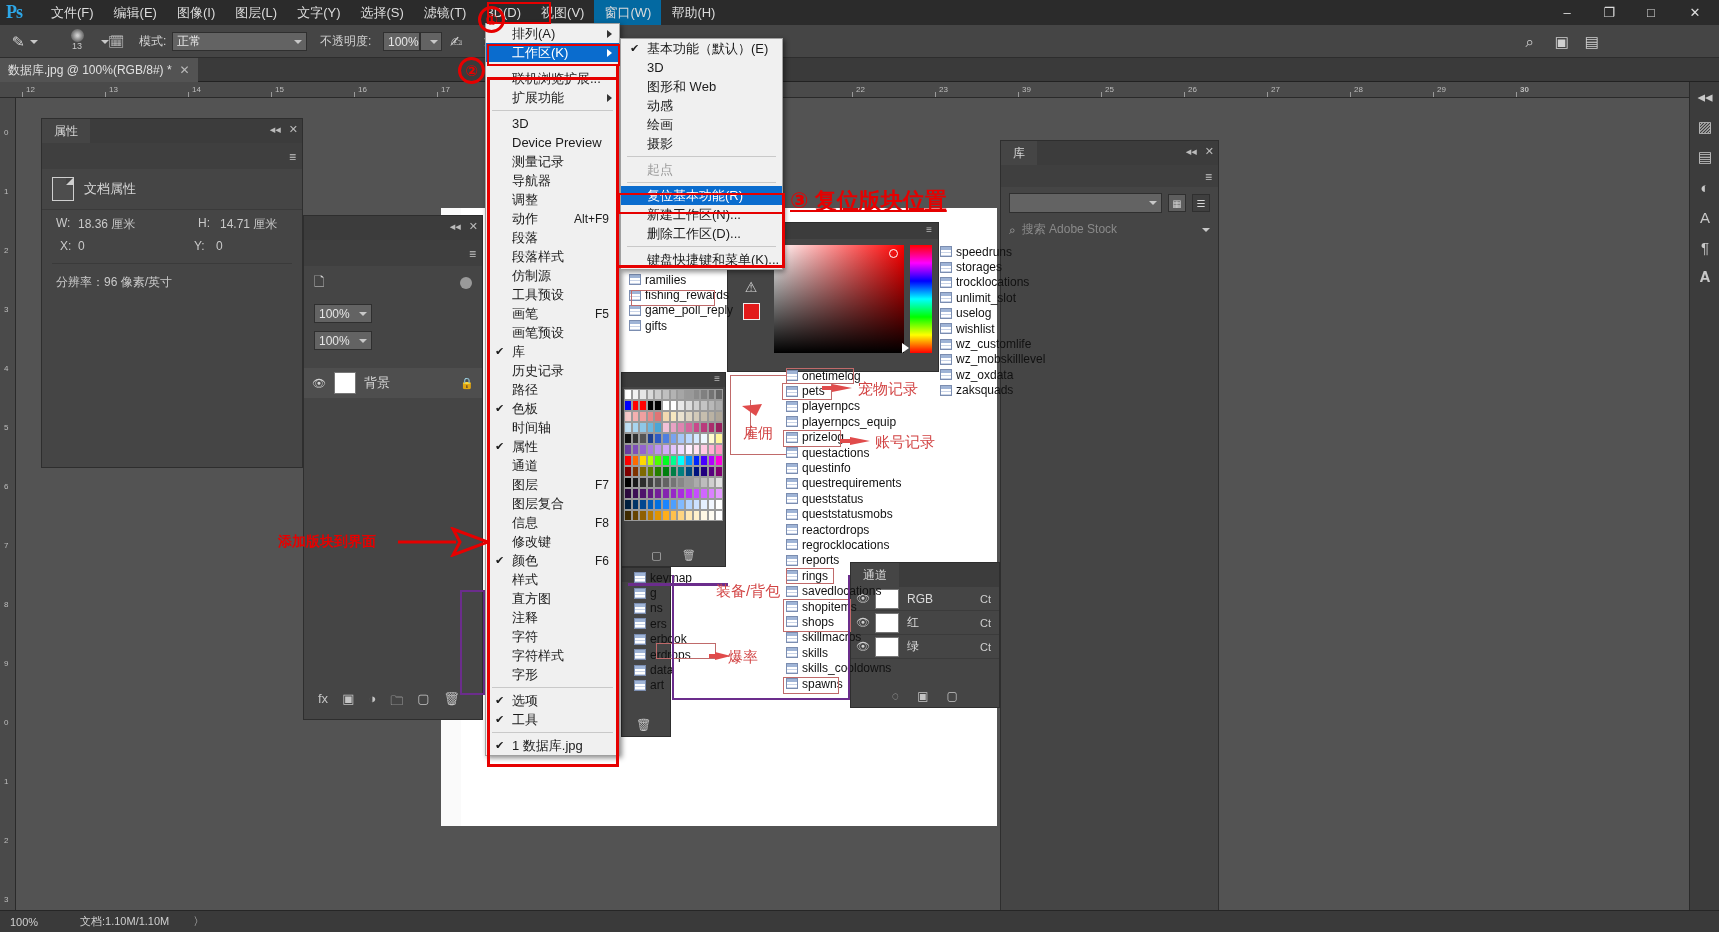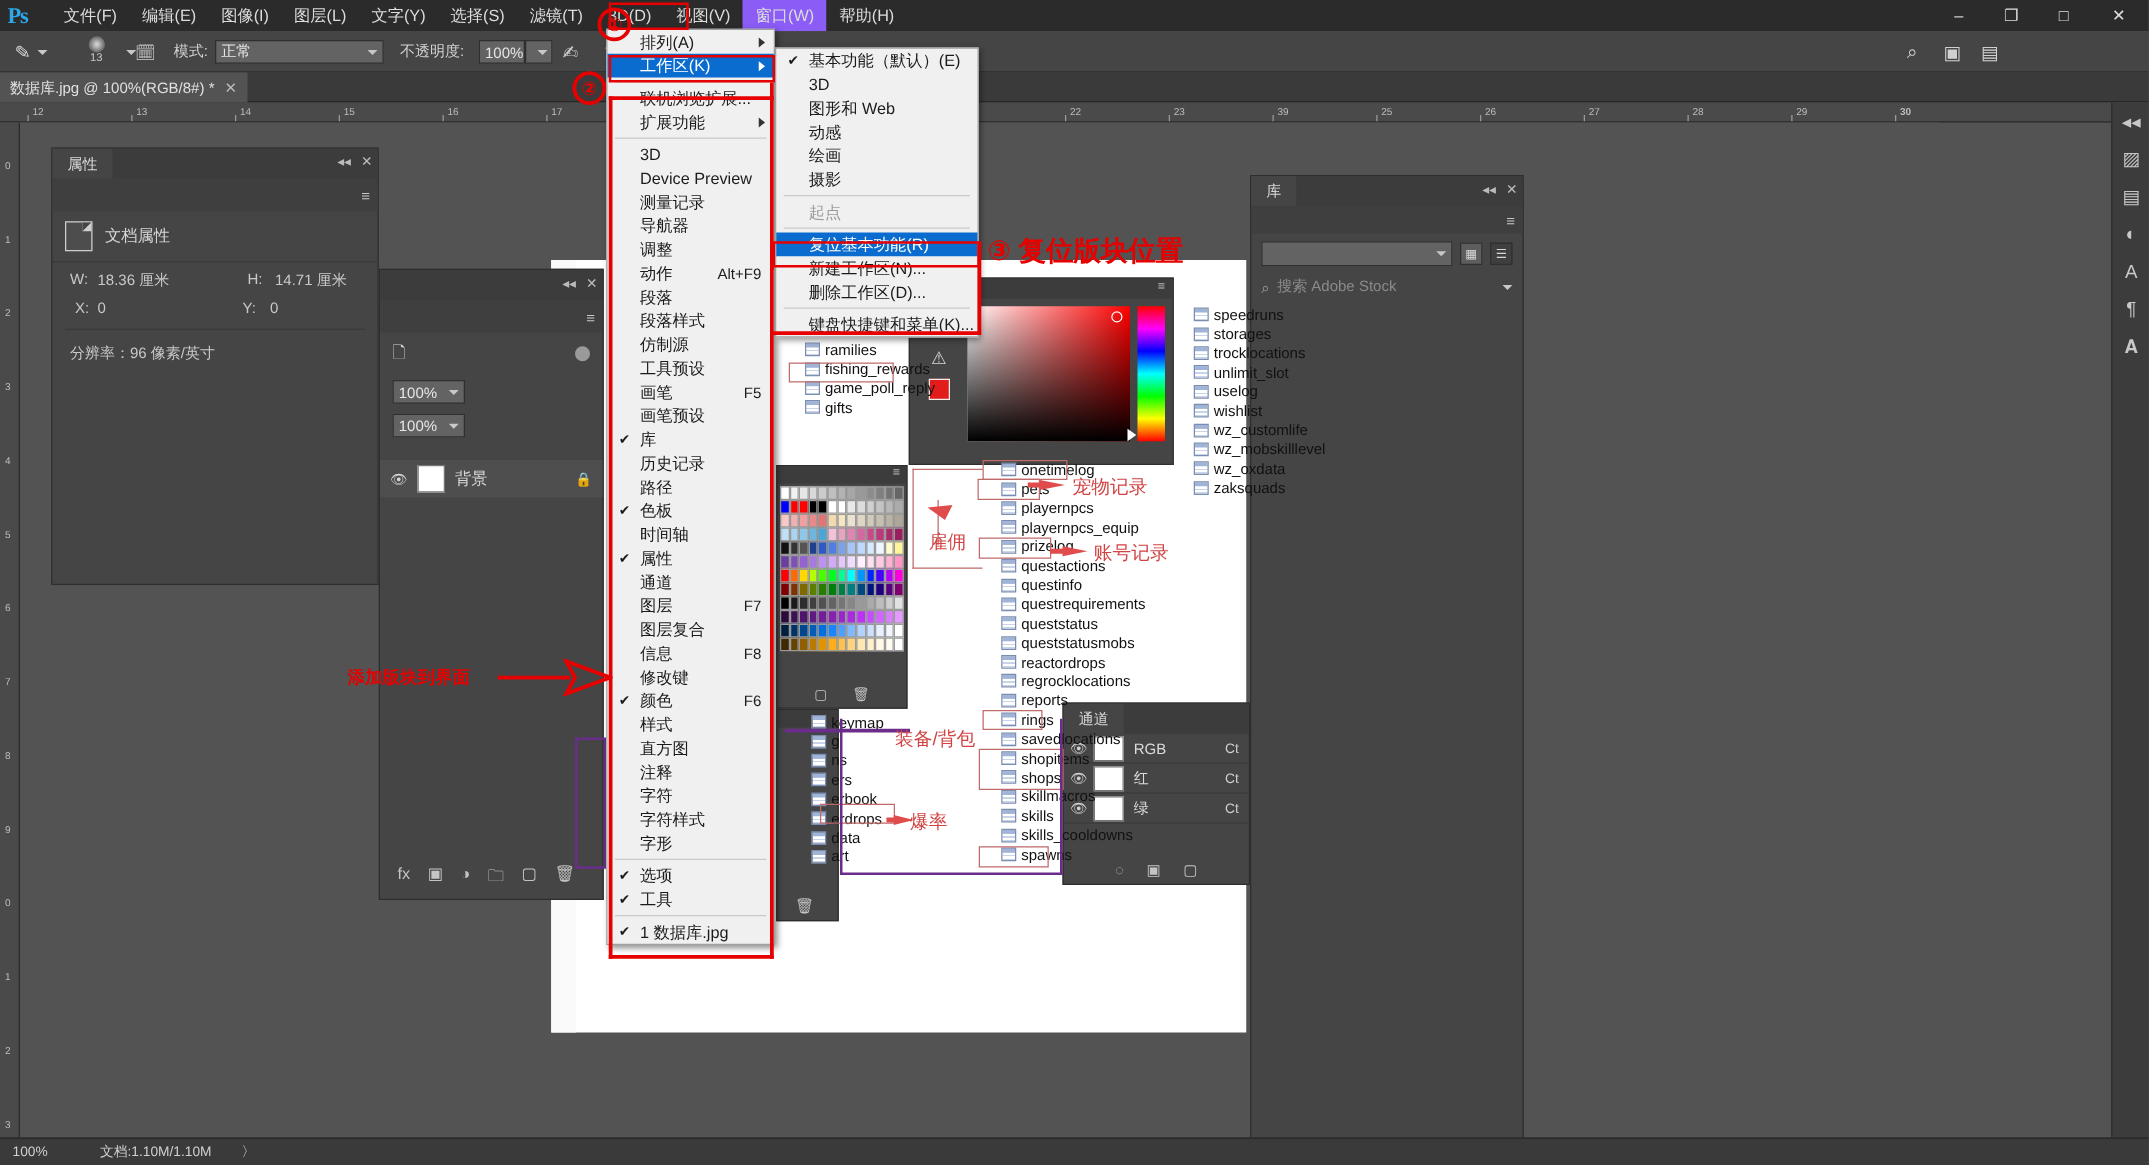--- a/index.html
+++ b/index.html
@@ -12,21 +12,21 @@
   }
   #root { position:relative; width:1719px; height:932px; }
 
   
   .titlebar { position:absolute; left:0; top:0; width:1719px; height:25px; background:#2b2b2b; }
   .ps-logo { position:absolute; left:6px; top:2px; width:30px; height:21px;
              color:#2da7e8; font-size:18px; font-weight:bold; letter-spacing:-1px;
              font-family:"Liberation Serif",serif; line-height:21px; }
   .menubar { position:absolute; left:41px; top:0; height:25px; display:flex; align-items:center; }
   .menu-item { height:25px; line-height:25px; padding:0 10px; color:#dcdcdc; font-size:13px; white-space:nowrap; cursor:default;}
-  .menu-item.active { background:#8b5cf6; }
+  .menu-item.active { background:#0369a1; }
   .win-ctrl { position:absolute; top:0; height:25px; width:40px; text-align:center; line-height:25px; color:#ddd; font-size:13px;}
   .win-min{ right:132px;} .win-restore{ right:90px;} .win-max{right:48px;} .win-close{right:4px;}
 
   
   .optionsbar { position:absolute; left:0; top:25px; width:1719px; height:33px; background:#454545; border-bottom:1px solid #2d2d2d;}
   .opt { position:absolute; top:0; height:33px; display:flex; align-items:center; color:#d0d0d0; font-size:12px;}
   .brush-ico{ left:12px; }
   .chev { width:0;height:0;border-left:4px solid transparent;border-right:4px solid transparent;border-top:4px solid #c8c8c8; display:inline-block; margin-left:5px;}
   .brushprev { position:absolute; left:60px; top:4px; width:34px; height:26px; text-align:center;}
   .brushdot { width:13px;height:13px;border-radius:50%;background:radial-gradient(circle,#ccc 10%,#777 60%,#555 100%); margin:0 auto;}
@@ -86,21 +86,21 @@
   .ann-circ { position:absolute; border:3px solid #e60000; border-radius:50%; color:#e60000;
               display:flex; align-items:center; justify-content:center; font-weight:bold; z-index:82;}
   .ann-text { position:absolute; color:#e60000; font-weight:bold; z-index:82; white-space:nowrap;}
   .ann-red-line{ position:absolute; background:#e60000; z-index:80;}
   .cn-label { position:absolute; color:#d24444; font-size:14px; z-index:40; white-space:nowrap;}
   .sm-rect { position:absolute; border:1px solid #c06a6a; z-index:35;}
   .pp-rect { position:absolute; border:2px solid #6b2d8c; z-index:35;}
   .pp-line { position:absolute; background:#6b2d8c; z-index:35;}
 
   
-  .tbl-list { position:absolute; z-index:30;padding-left:15px; }
+  .tbl-list { position:absolute; z-index:30; }
   .tbl-item { display:flex; align-items:center; height:15.4px; font-size:12px; color:#111;
               font-family:"Liberation Sans",sans-serif; }
   .tbl-ico { width:12px;height:11px; margin-right:4px; flex:0 0 auto;
              background:
                linear-gradient(#9fb4d6,#9fb4d6) 0 0/100% 3px no-repeat,
                repeating-linear-gradient(#fff,#fff 2px,#c9d4e8 2px,#c9d4e8 3px);
              border:1px solid #7b8db0;}
 
   
   .ch-row{ height:24px; display:flex; align-items:center; border-bottom:1px solid #3b3b3b; color:#dcdcdc; font-size:12px;}
@@ -991,21 +991,21 @@
   <div class="ann-red-line" style="left:487px; top:77px; width:3px; height:690px;"></div>
   <div class="ann-red-line" style="left:616px; top:66px; width:3px; height:150px;"></div>
   <div class="ann-red-line" style="left:487px; top:77px; width:132px; height:3px;"></div>
   <div class="ann-red-line" style="left:616px; top:213px; width:3px; height:554px;"></div>
   <div class="ann-red-line" style="left:487px; top:764px; width:132px; height:3px;"></div>
   <div class="ann-red-line" style="left:782px; top:193px; width:3px; height:75px;"></div>
   <div class="ann-red-line" style="left:618px; top:265px; width:166px; height:3px;"></div>
 
   <div class="ann-circ" style="left:478px; top:6px; width:27px; height:27px; font-size:15px;">①</div>
   <div class="ann-circ" style="left:458px; top:57px; width:27px; height:27px; font-size:15px;">②</div>
-  <div class="ann-text" style="left:790px; top:186px; font-size:22px;">③ 复位版块位置</div>
+  <div class="ann-text" style="left:790px; top:186px; font-size:22px;text-decoration:underline;">③ 复位版块位置</div>
 
   <div class="ann-text" style="left:278px; top:533px; font-size:14px;">添加版块到界面</div>
   <div style="position:absolute;left:398px;top:527px;width:92px;height:30px;z-index:81;">
     <svg width="92" height="30" viewBox="0 0 92 30">
       <path d="M0 15 L58 15 M58 15 L58 15" stroke="#e60000" stroke-width="3" fill="none"></path>
       <path d="M55 2 L90 15 L55 28 L62 15 Z" fill="none" stroke="#e60000" stroke-width="3"></path>
     </svg>
   </div>
 
 </div>

